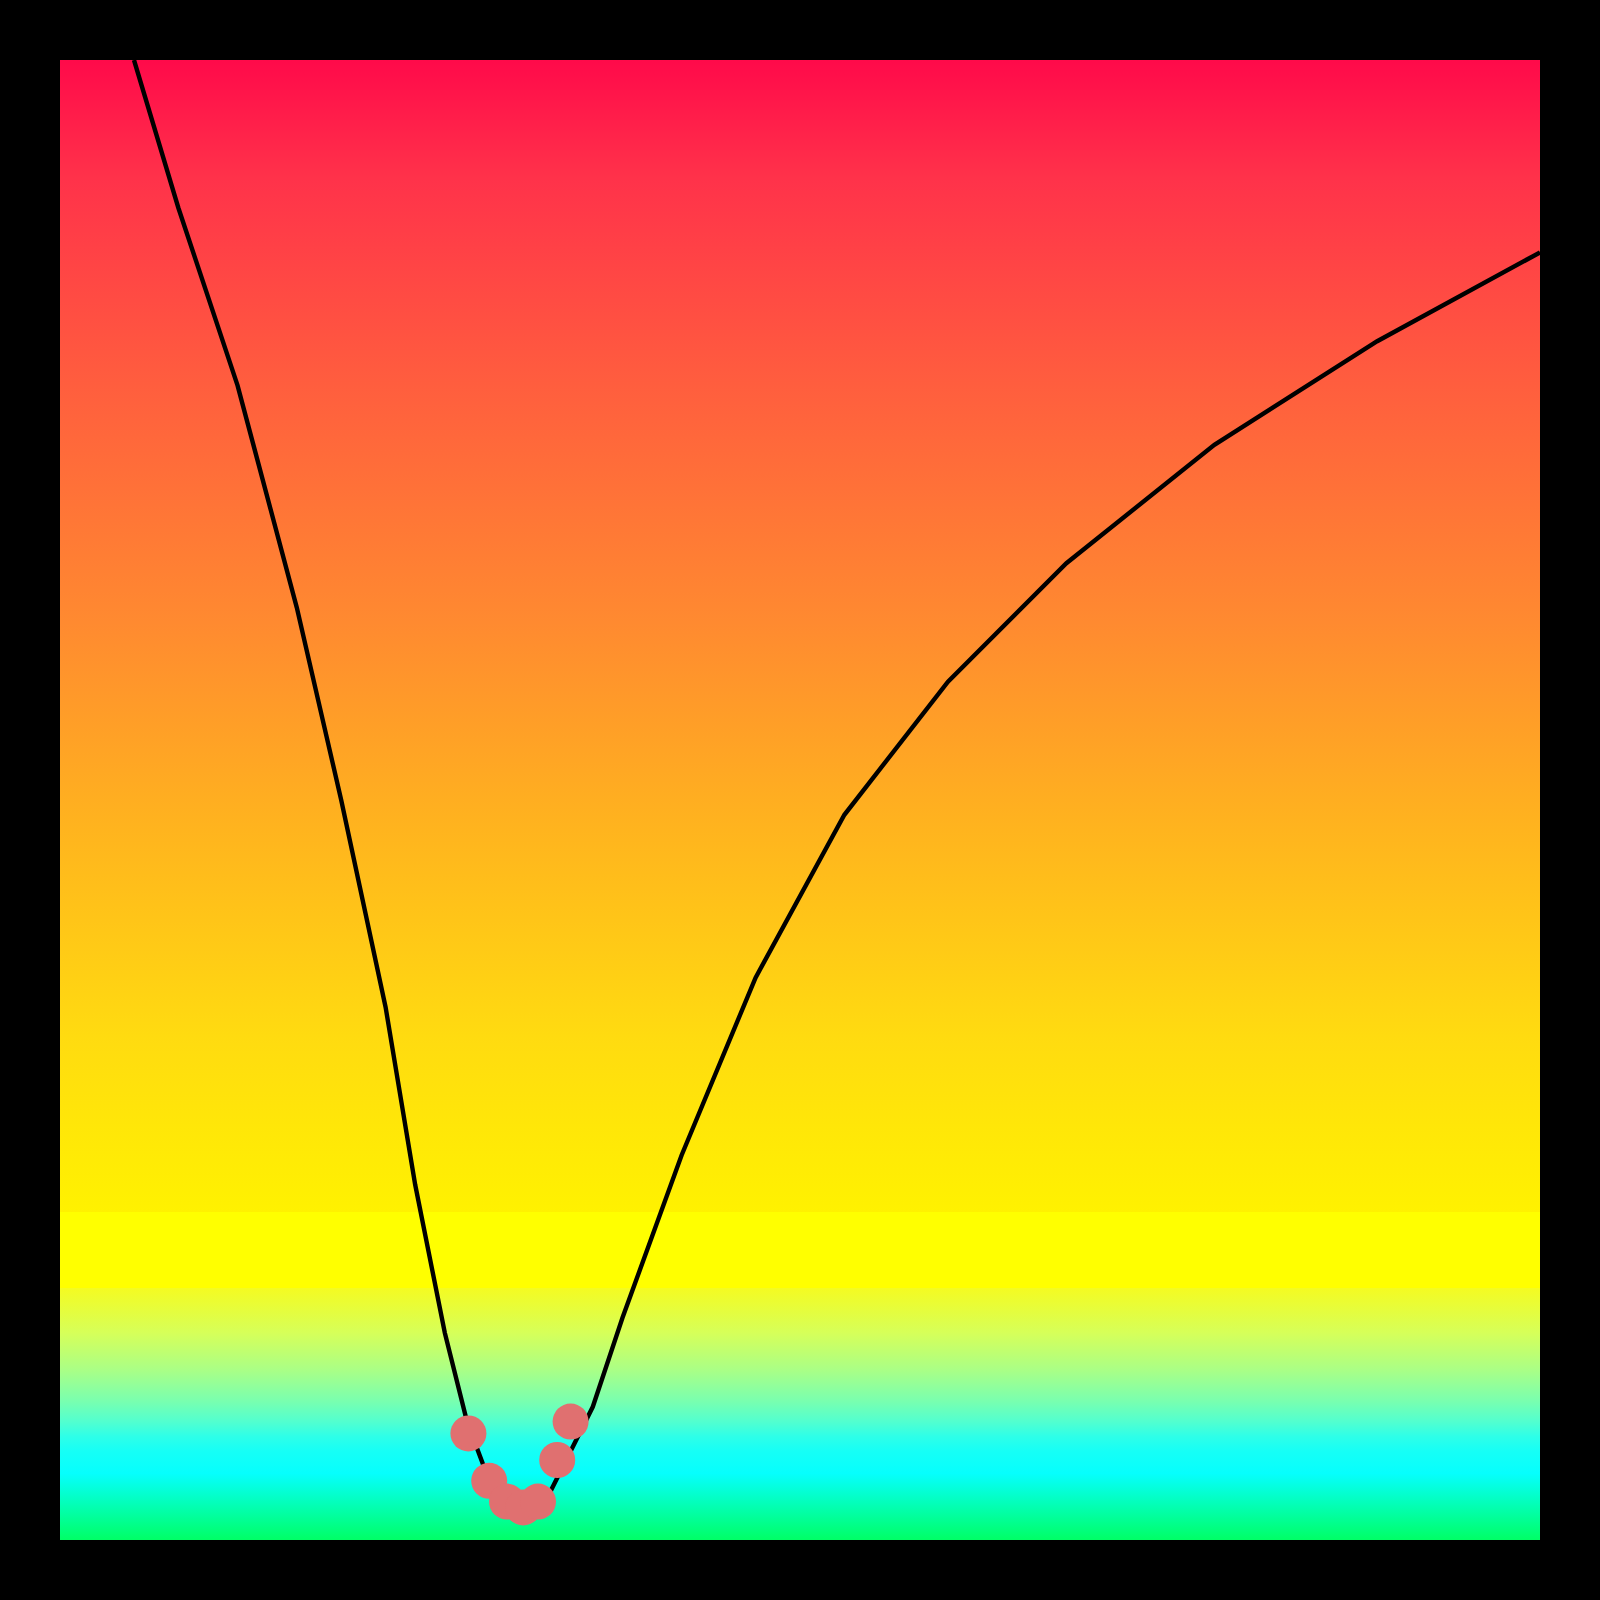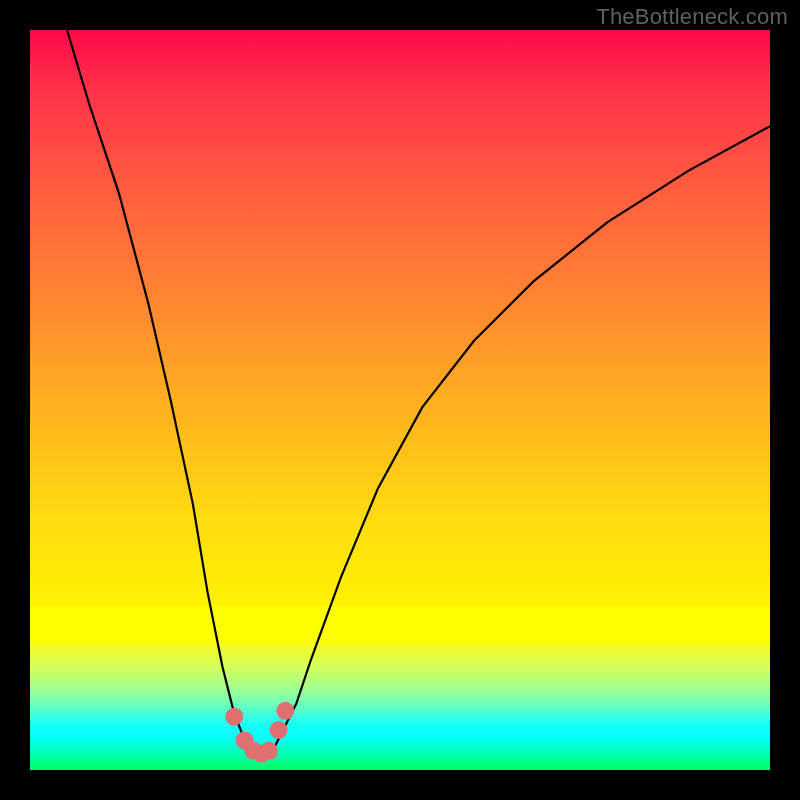--- a/index.html
+++ b/index.html
@@ -70,21 +70,20 @@
     width: 740px;
     height: 740px;
     z-index: 10;
     pointer-events: none;
   }
 </style>
 </head>
 <body>
 
 <div class="frame">
-  <div class="watermark">TheBottleneck.com</div>
 
   <div class="plot-area"></div>
 
   <div class="yellow-band"></div>
 
   <svg class="curve" viewBox="0 0 740 740" preserveAspectRatio="none">
     <path id="curvePath" d="M37.0 0.0 L59.2 74.0 L88.8 162.8 L118.4 273.8 L140.6 370.0 L162.8 473.6 L177.6 562.4 L192.4 636.4 L203.5 680.8 L214.6 710.4 L222.0 721.5 L229.4 725.2 L236.8 723.7 L244.2 717.8 L251.6 703.0 L266.4 673.4 L281.2 629.0 L310.8 547.6 L347.8 458.8 L392.2 377.4 L444.0 310.8 L503.2 251.6 L577.2 192.4 L658.6 140.6 L740.0 96.2" fill="none" stroke="#000" stroke-width="2.2"></path>
     <g id="markers">
         <circle cx="204.2" cy="686.7" r="9" fill="#e07070"></circle>
         <circle cx="214.6" cy="710.4" r="9" fill="#e07070"></circle>

